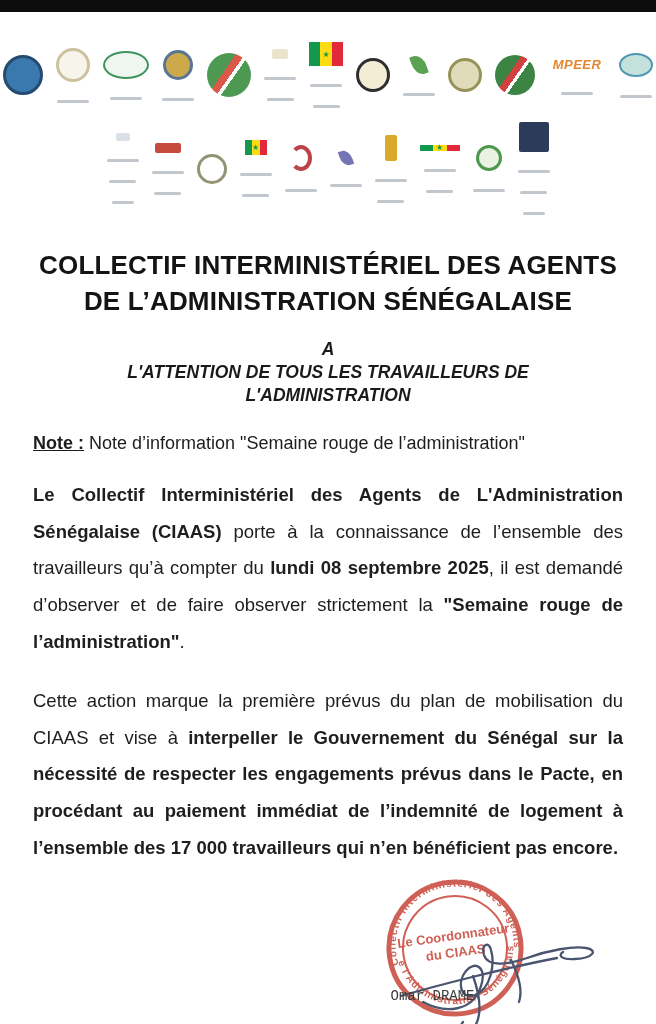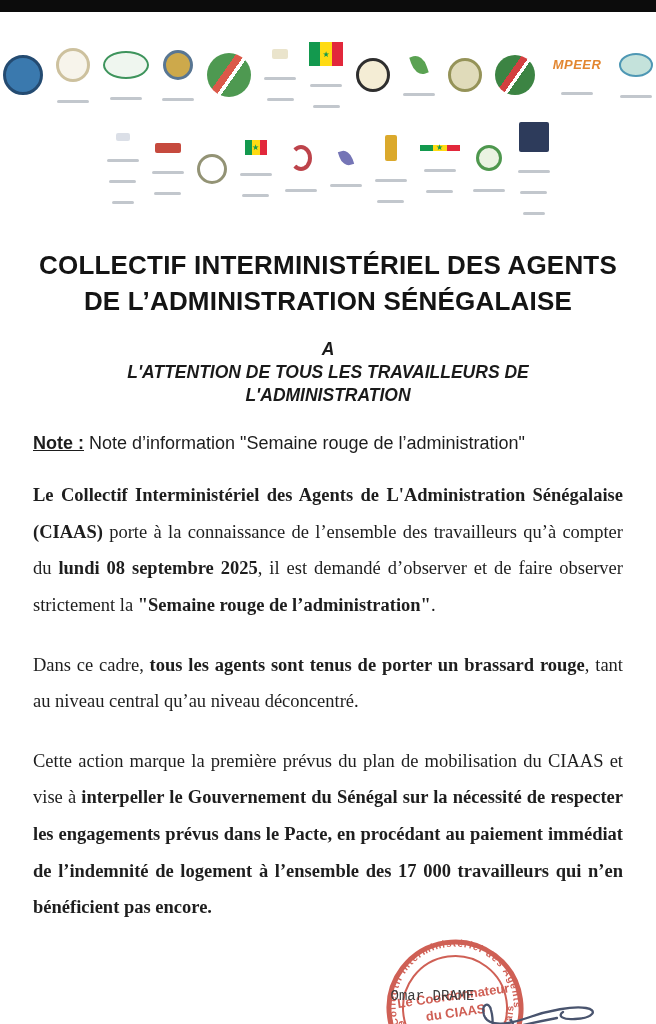--- a/index.html
+++ b/index.html
@@ -37,21 +37,21 @@
   .attention{
     margin-top:18px;text-align:center;
     font-style:italic;font-weight:bold;font-size:17.5px;color:#1a1a1a;line-height:1.32;
   }
   .attention .a-line{display:block;}
   .attention .att-line{display:block;margin:0 120px;}
 
   
   .content{padding:0 33px;}
   .objet{margin-top:26px;font-size:18px;}
-  .para{margin:23px 0 0;font-size:18.5px;line-height:1.98;text-align:justify;color:#1e1e1e;font-family:Liberation Serif, serif;}
+  .para{margin:23px 0 0;font-size:18.5px;line-height:1.98;text-align:justify;color:#1e1e1e;}
   .b{font-weight:bold;}
   .u{text-decoration:underline;}
 
   
   .sig-title{
     margin:40px 10px 0 auto;width:452px;
     text-align:center;font-weight:bold;font-size:18.5px;line-height:1.35;color:#161616;
   }
   .stamp-zone{position:relative;height:178px;}
   .stamp-svg{position:absolute;left:272px;top:-2px;overflow:visible;}
@@ -171,21 +171,20 @@
 <h1 class="doc-title">COLLECTIF INTERMINISTÉRIEL DES AGENTS DE L’ADMINISTRATION SÉNÉGALAISE</h1>
 
 <div class="attention">
   <span class="a-line">A</span>
   <span class="att-line">L'ATTENTION DE TOUS LES TRAVAILLEURS DE L'ADMINISTRATION</span>
 </div>
 
 <div class="content">
   <div class="objet"><span class="b u">Note :</span><span> Note d’information "Semaine rouge de l’administration"</span></div>
   <p class="para"><span class="b">Le Collectif Interministériel des Agents de L'Administration Sénégalaise (CIAAS)</span><span> porte à la connaissance de l’ensemble des travailleurs qu’à compter du </span><span class="b">lundi 08 septembre 2025</span><span>, il est demandé d’observer et de faire observer strictement la </span><span class="b">"Semaine rouge de l’administration"</span><span>.</span></p>
-  <p class="para"><span>Dans ce cadre, </span><span class="b">tous les agents sont tenus de porter un brassard rouge</span><span>, tant au niveau central qu’au niveau déconcentré.</span></p>
   <p class="para"><span>Cette action marque la première prévus du plan de mobilisation du CIAAS et vise à </span><span class="b">interpeller le Gouvernement du Sénégal sur la nécessité de respecter les engagements prévus dans le Pacte, en procédant au paiement immédiat de l’indemnité de logement à l’ensemble des 17 000 travailleurs qui n’en bénéficient pas encore.</span></p>
 
 
   <div class="stamp-zone">
     <svg class="stamp-svg" width="320" height="180" viewBox="0 0 320 180">
       <g transform="rotate(-8 150 84)" opacity="0.86">
         <circle cx="150" cy="84" r="66" fill="none" stroke="#c8463a" stroke-width="5"></circle>
         <circle cx="150" cy="84" r="52" fill="none" stroke="#c8463a" stroke-width="2"></circle>
         <path id="arcTop" d="M 94,100 A 59,59 0 1 1 206,100" fill="none"></path>
         <path id="arcBot" d="M 92,92 A 59,59 0 0 0 208,92" fill="none"></path>

